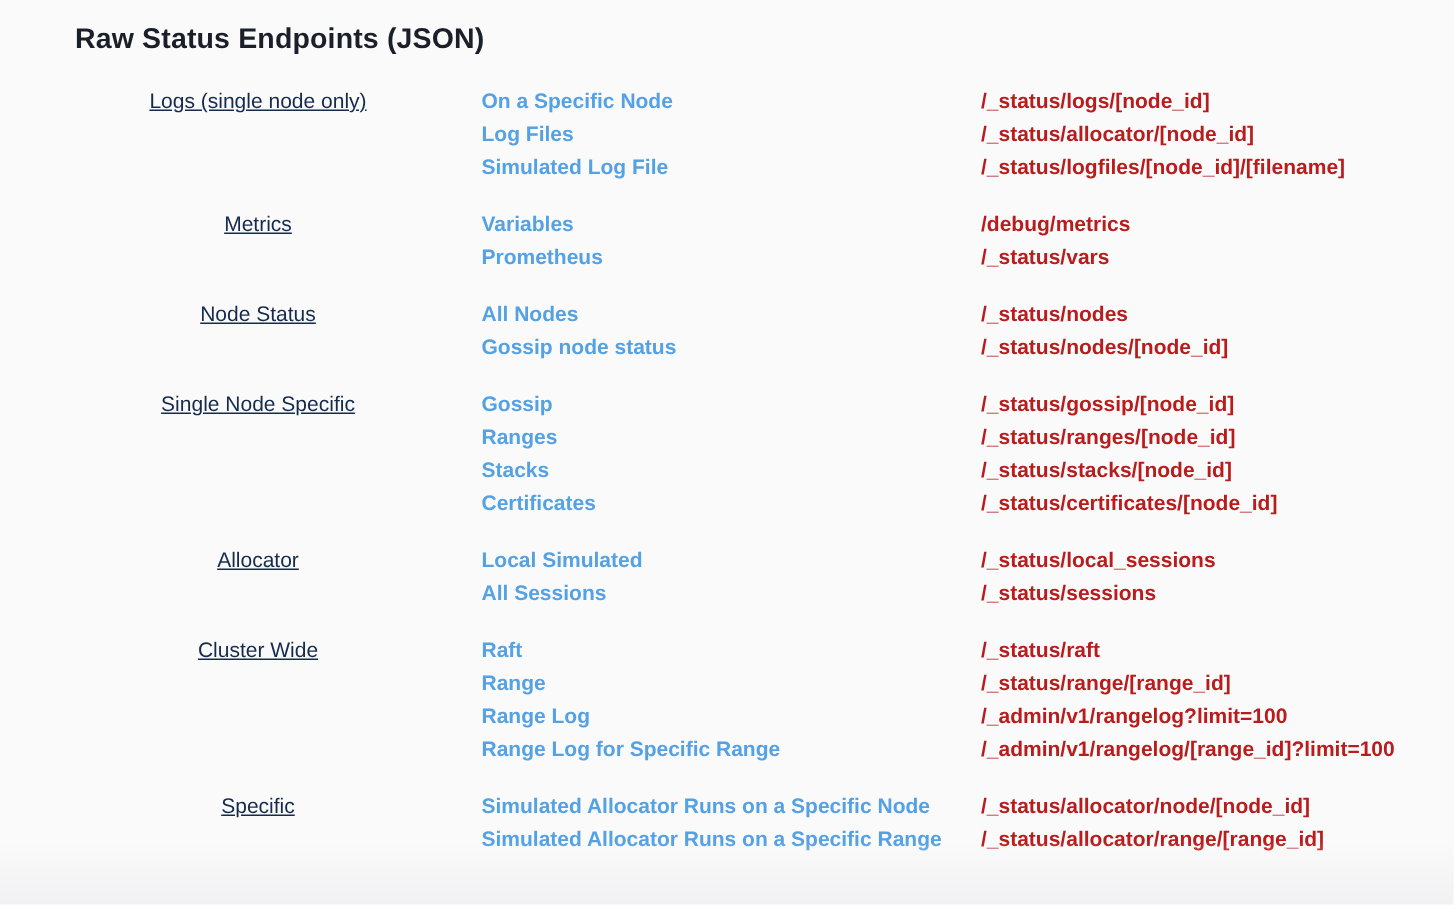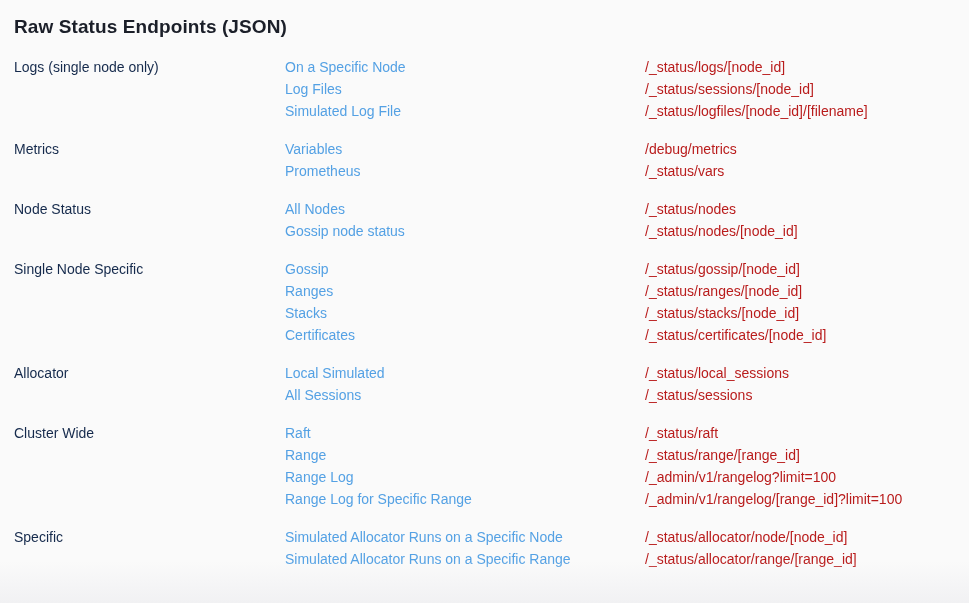--- a/index.html
+++ b/index.html
@@ -8,50 +8,52 @@
     height: 603px;
     overflow: hidden;
     font-family: "Liberation Sans", sans-serif;
   }
   body {
     position: relative;
     background: #fafafa;
   }
   .page {
     padding: 14px 0 0 14px;
+    margin-left: 36px;
   }
   .page-title {
     font-size: 19px;
     line-height: 26px;
     font-weight: 600;
     color: #1b1f29;
     letter-spacing: 0.1px;
     margin-bottom: 16px;
   }
   .sections {
     padding-left: 0;
   }
   .section {
     display: grid;
     grid-template-columns: 244px 333px auto;
     column-gap: 27px;
     margin-bottom: 16px;
   }
   .section-category {
-    text-align: left;
+    text-align: center;
     font-size: 14px;
     line-height: 22px;
     color: #152a4c;
     font-weight: 500;
+    text-decoration: underline;
   }
   .endpoint-rows {
     grid-column: 2 / 4;
     display: grid;
     grid-template-columns: 333px auto;
-    column-gap: 27px;
+    font-weight: bold;
   }
   .endpoint-link {
     font-size: 14px;
     line-height: 22px;
     color: #54a1e4;
     text-decoration: none;
     cursor: pointer;
     justify-self: start;
   }
   .endpoint-path {
@@ -76,21 +78,21 @@
   <h1 class="page-title">Raw Status Endpoints (JSON)</h1>
 
   <div class="sections" id="sections">
   <div class="section">
     <div class="section-category">Logs (single node only)</div>
     <div class="endpoint-rows">
   <a class="endpoint-link" href="#">On a Specific Node</a>
   <div class="endpoint-path">/_status/logs/[node_id]</div>
 
   <a class="endpoint-link" href="#">Log Files</a>
-  <div class="endpoint-path">/_status/sessions/[node_id]</div>
+  <div class="endpoint-path">/_status/allocator/[node_id]</div>
 
   <a class="endpoint-link" href="#">Simulated Log File</a>
   <div class="endpoint-path">/_status/logfiles/[node_id]/[filename]</div>
 </div>
   </div>
 
   <div class="section">
     <div class="section-category">Metrics</div>
     <div class="endpoint-rows">
   <a class="endpoint-link" href="#">Variables</a>

